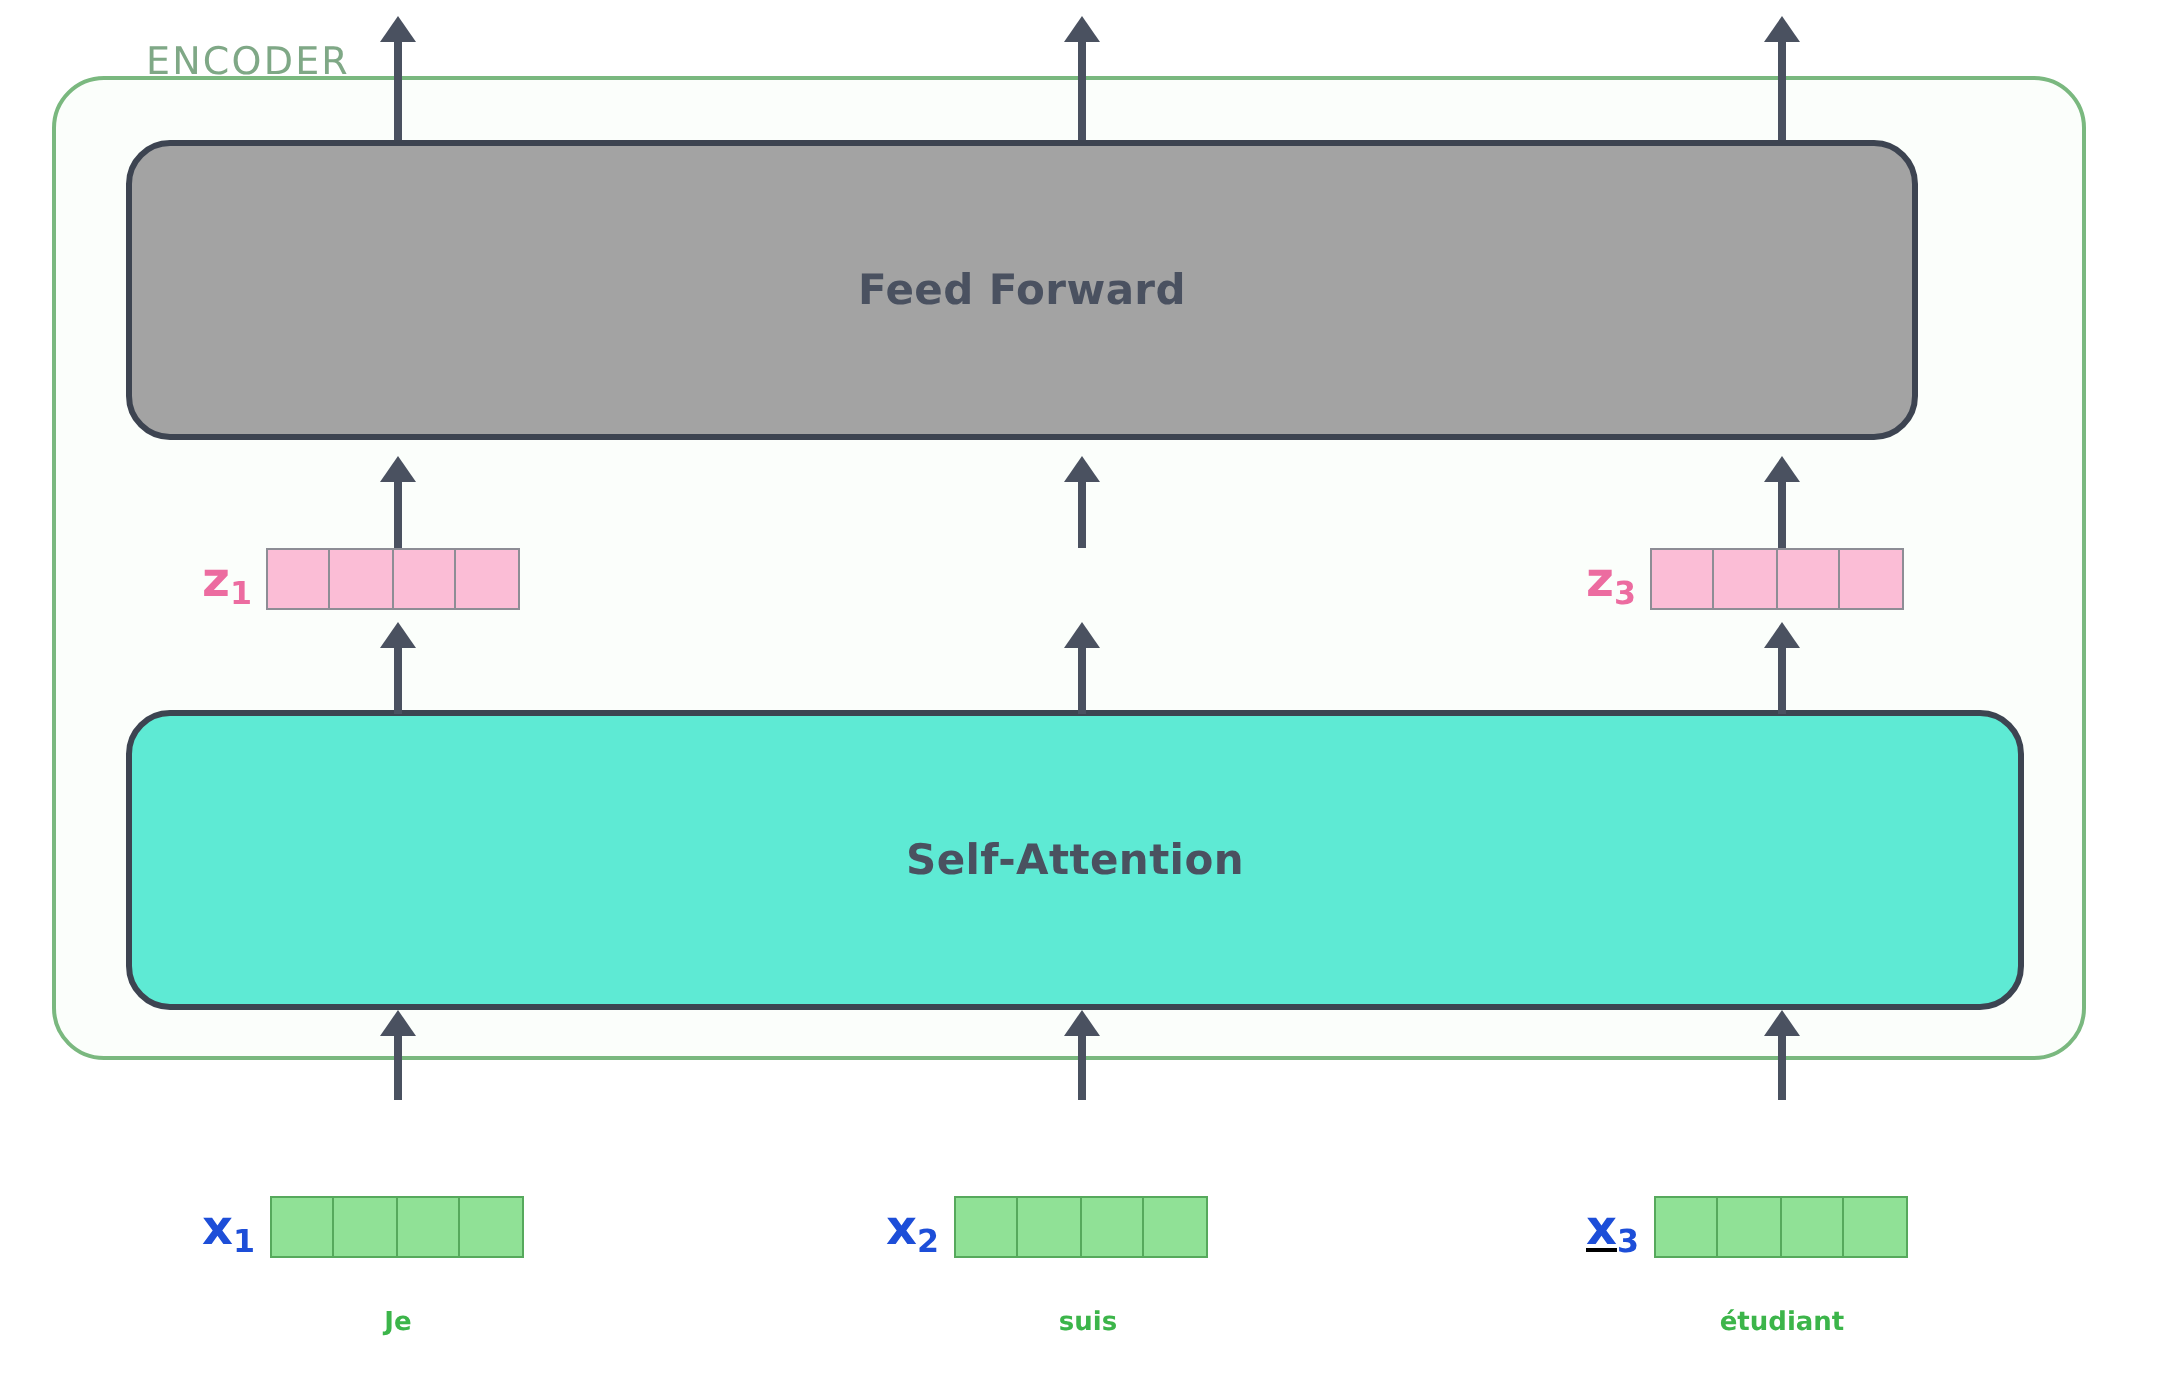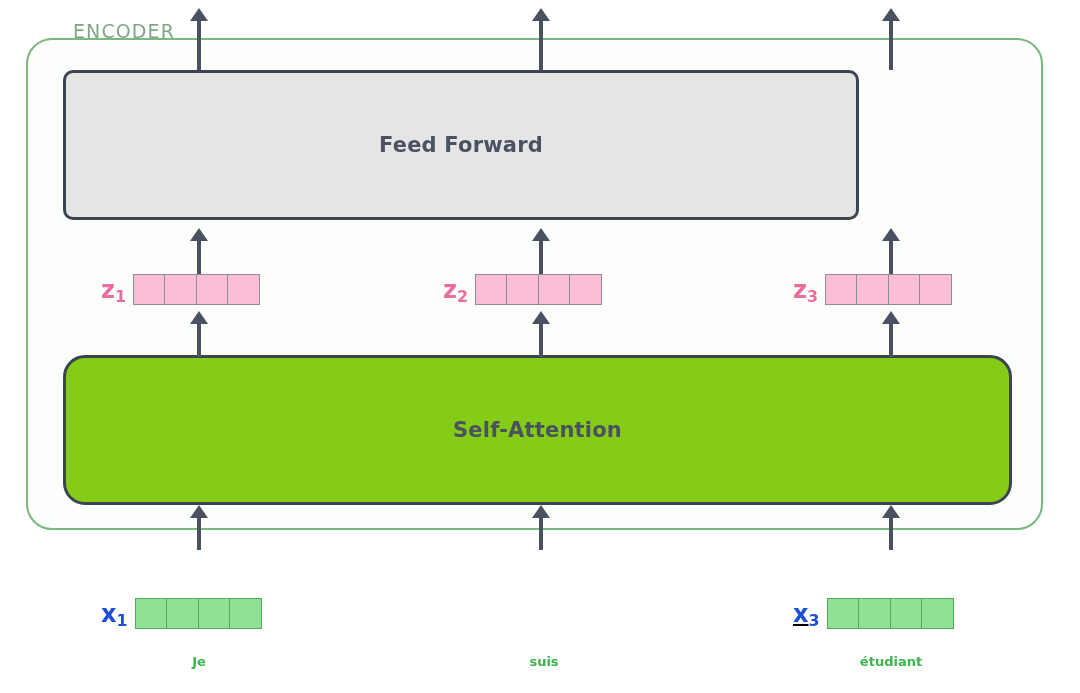--- a/index.html
+++ b/index.html
@@ -53,31 +53,30 @@
   }
   .sublayer .sublayer-title {
     font-size: 21px;
     font-weight: 600;
     color: #4a5160;
     letter-spacing: 0.2px;
   }
   .ff-box {
     left: 63px;
     top: 70px;
-    width: 796px;
+    width: 896px;
     height: 150px;
-    background: #e5e5e5;
-    border-radius: 10px;
+    background: #a3a3a3;
   }
   .sa-box {
     left: 63px;
     top: 355px;
     width: 949px;
     height: 150px;
-    background: #84cc16;
+    background: #5eead4;
   }
 
   
   .arrow {
     position: absolute;
     width: 18px;
   }
   .arrow .shaft {
     position: absolute;
     left: 7px;
@@ -212,29 +211,20 @@
   <div class="vecgroup" style="left:101px; top:274px;">
     <span class="vec-label z-label">z<sub>1</sub></span>
     <span class="vec-cells z-cells">
       <span class="cell"></span>
       <span class="cell"></span>
       <span class="cell"></span>
       <span class="cell"></span>
     </span>
   </div>
 
-  <div class="vecgroup" style="left:443px; top:274px;">
-    <span class="vec-label z-label">z<sub>2</sub></span>
-    <span class="vec-cells z-cells">
-      <span class="cell"></span>
-      <span class="cell"></span>
-      <span class="cell"></span>
-      <span class="cell"></span>
-    </span>
-  </div>
 
   <div class="vecgroup" style="left:793px; top:274px;">
     <span class="vec-label z-label">z<sub>3</sub></span>
     <span class="vec-cells z-cells">
       <span class="cell"></span>
       <span class="cell"></span>
       <span class="cell"></span>
       <span class="cell"></span>
     </span>
   </div>
@@ -268,20 +258,29 @@
   <div class="vecgroup" style="left:101px; top:598px;">
     <span class="vec-label x-label">x<sub>1</sub></span>
     <span class="vec-cells x-cells">
       <span class="cell"></span>
       <span class="cell"></span>
       <span class="cell"></span>
       <span class="cell"></span>
     </span>
   </div>
 
+  <div class="vecgroup" style="left:443px; top:598px;">
+    <span class="vec-label x-label">x<sub>2</sub></span>
+    <span class="vec-cells x-cells">
+      <span class="cell"></span>
+      <span class="cell"></span>
+      <span class="cell"></span>
+      <span class="cell"></span>
+    </span>
+  </div>
 
   <div class="vecgroup" style="left:793px; top:598px;text-decoration:underline;">
     <span class="vec-label x-label">x<sub>3</sub></span>
     <span class="vec-cells x-cells">
       <span class="cell"></span>
       <span class="cell"></span>
       <span class="cell"></span>
       <span class="cell"></span>
     </span>
   </div>

